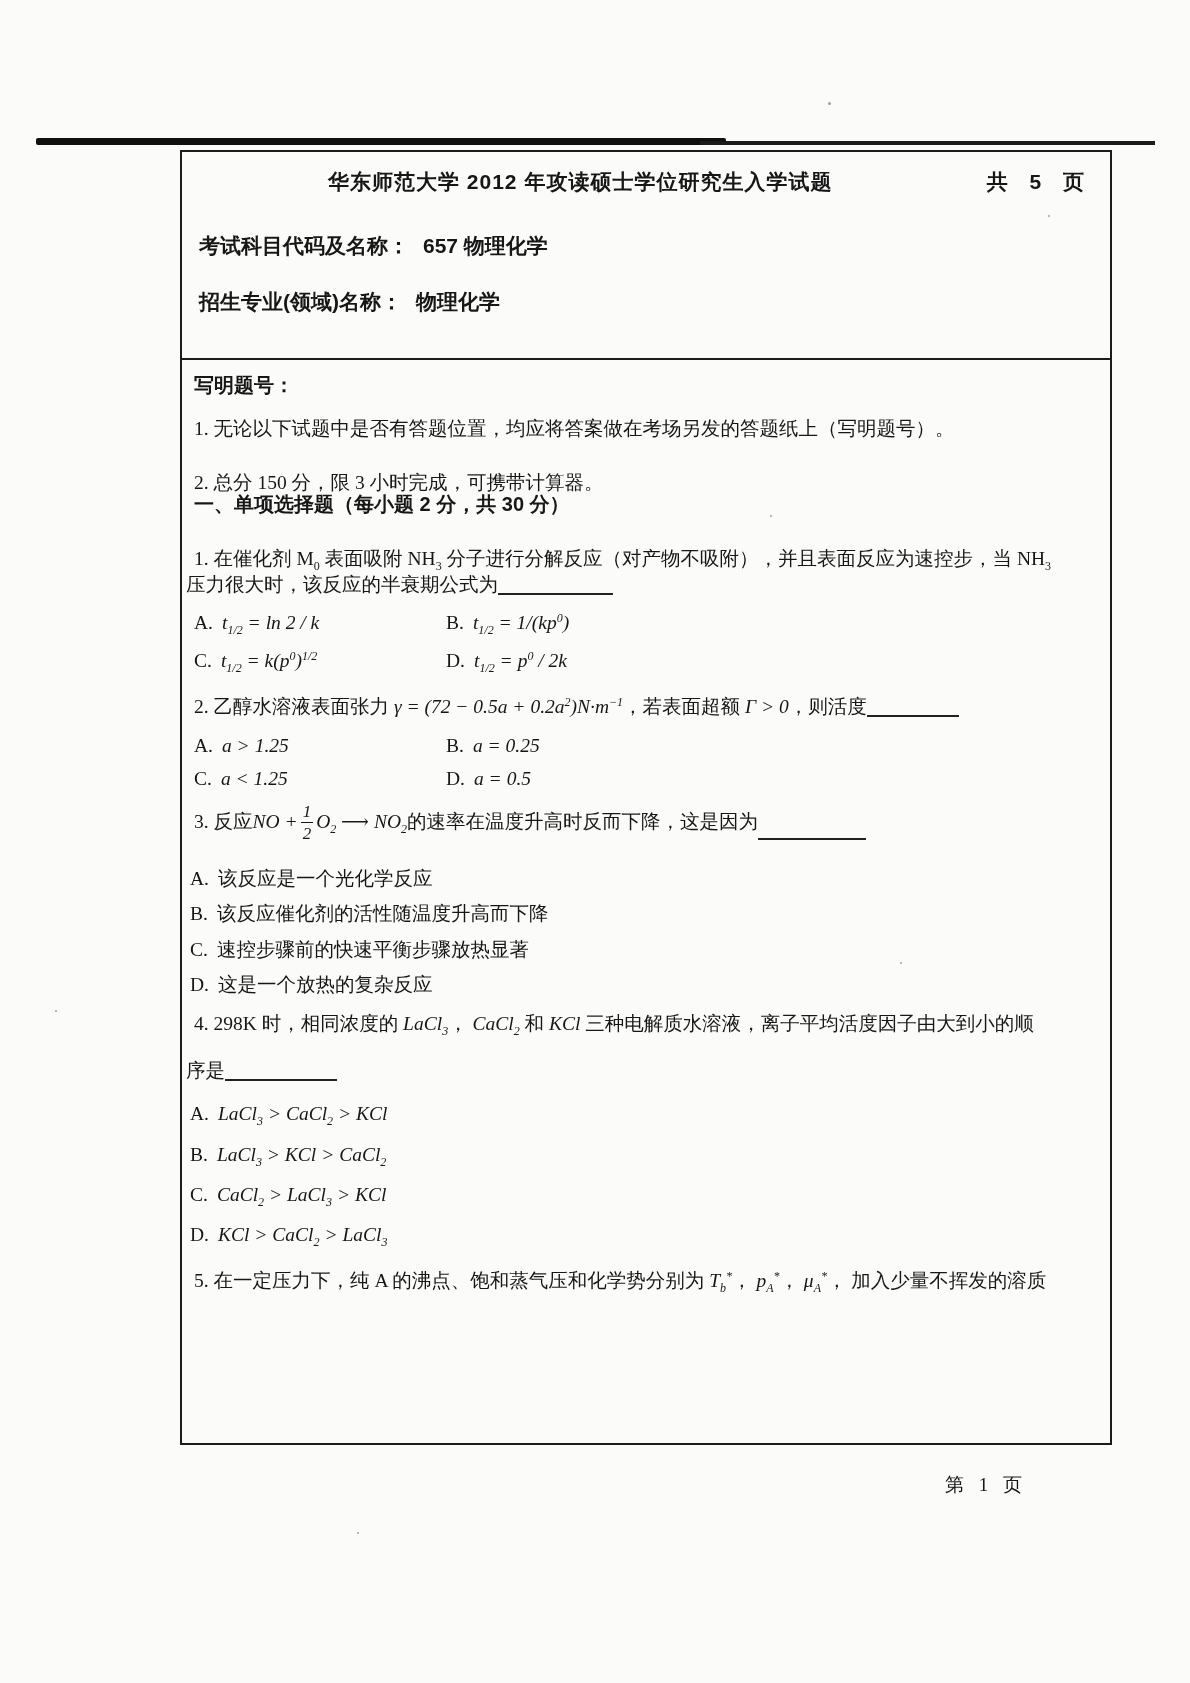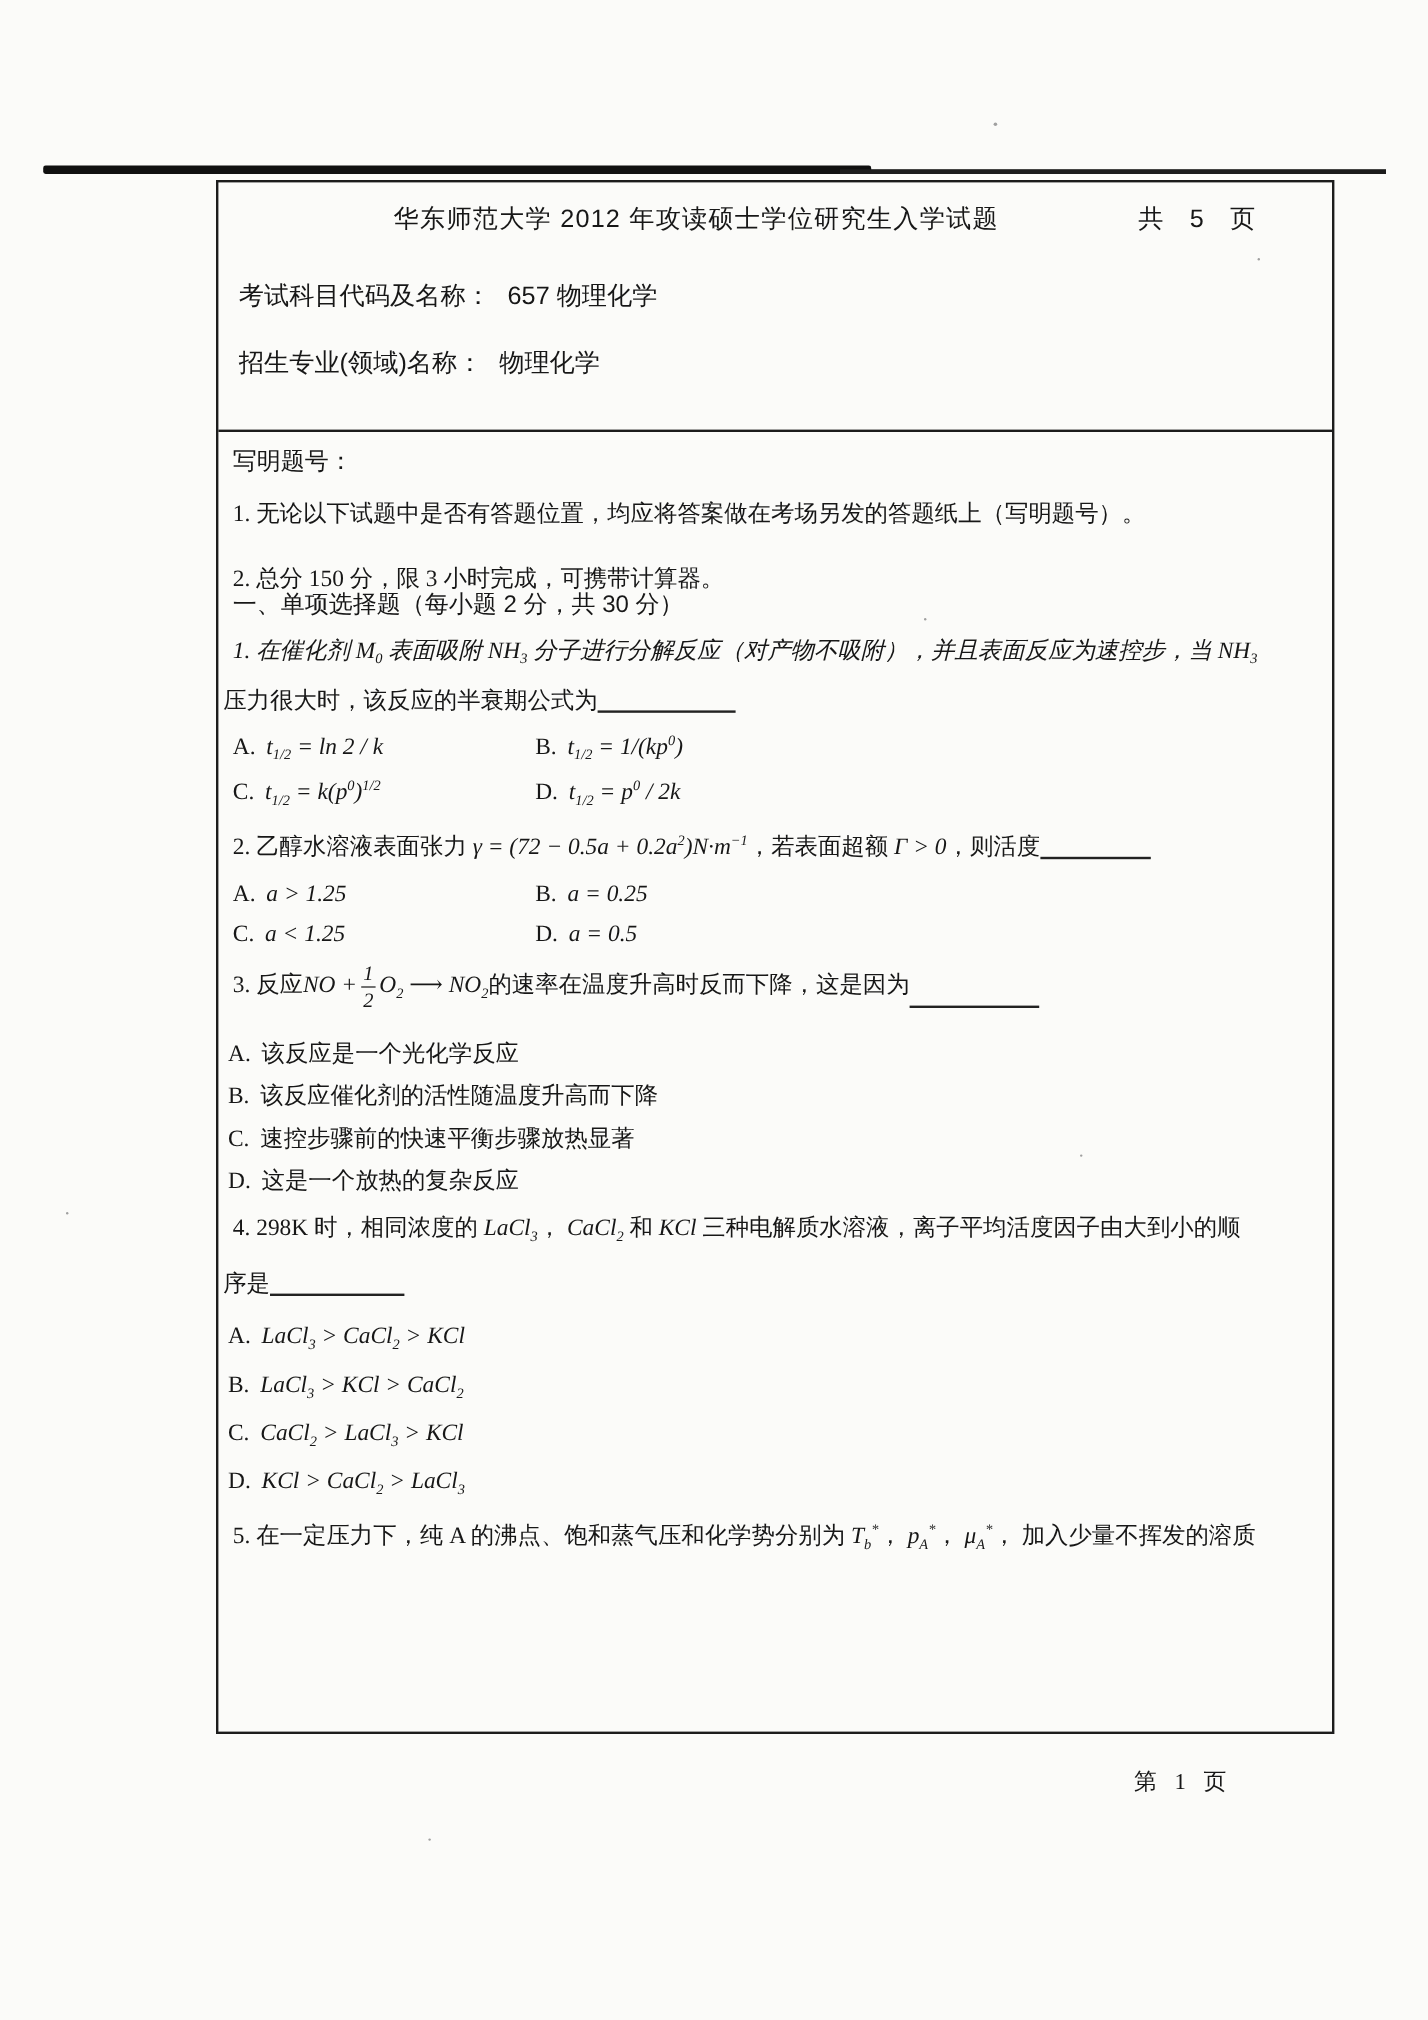--- a/index.html
+++ b/index.html
@@ -1,33 +1,33 @@
 <!DOCTYPE html>
 <html><head>
 <meta charset="utf-8">
 <style>
   html,body{margin:0;padding:0;}
   body{
     width:1190px;height:1683px;position:relative;overflow:hidden;
     background:#fbfbf9;color:#171717;
     font-family:"Liberation Serif","DejaVu Serif",serif;
   }
-  .hei{font-family:"Liberation Sans","DejaVu Sans",sans-serif;font-weight:400;}
+  .hei{font-family:"Liberation Sans","DejaVu Sans",sans-serif;font-weight:700;}
   
   .smudge1{position:absolute;left:36px;top:138px;width:690px;height:7px;background:#101010;border-radius:2px;}
   .smudge2{position:absolute;left:700px;top:141px;width:455px;height:4px;background:#1b1b1b;}
   
   .sheet{
     position:absolute;left:180px;top:150px;width:932px;height:1295px;
     border:2px solid #1c1c1c;box-sizing:border-box;background:transparent;
   }
   .head{position:relative;height:208px;border-bottom:2px solid #1c1c1c;box-sizing:border-box;}
   .title-row{position:absolute;top:16px;left:0;right:0;display:flex;font-size:21px;}
   .title{margin-left:146px;letter-spacing:1px;}
-  .pages{margin-left:auto;margin-right:64px;word-spacing:16px;}
+  .pages{margin-left:auto;margin-right:26px;word-spacing:16px;}
   .hline{position:absolute;left:17px;font-size:21px;}
   .hline .val{margin-left:14px;margin-top:15px;}
   .subject{top:80px;}
   .major{top:136px;}
   
   .content{position:relative;width:100%;height:1083px;font-size:19.5px;}
   .ln{position:absolute;left:12px;right:8px;white-space:nowrap;line-height:1.15;}
   .indent0{left:4px;}
   .blank{display:inline-block;border-bottom:2px solid #222;height:12px;vertical-align:-4px;}
   .m, .m i, i.m{font-style:italic;}
@@ -71,21 +71,21 @@
   </div>
 
   <div class="content">
 
     <div class="ln hei" style="top:14px;font-size:20px;">写明题号：</div>
     <div class="ln" style="top:58px;">1. 无论以下试题中是否有答题位置，均应将答案做在考场另发的答题纸上（写明题号）。</div>
     <div class="ln" style="top:95px;margin-top:17px;">2. 总分 150 分，限 3 小时完成，可携带计算器。</div>
 
     <div class="ln hei" style="top:133px;font-size:20px;">一、单项选择题（每小题 2 分，共 30 分）</div>
 
-    <div class="ln" style="top:172px;font-style:italic;">1. 在催化剂 M<sub>0</sub> 表面吸附 NH<sub>3</sub> 分子进行分解反应（对产物不吸附），并且表面反应为速控步，当 NH<sub>3</sub></div>
+    <div class="ln" style="top:188px;">1. 在催化剂 M<sub>0</sub> 表面吸附 NH<sub>3</sub> 分子进行分解反应（对产物不吸附），并且表面反应为速控步，当 NH<sub>3</sub></div>
     <div class="ln indent0" style="top:214px;">
       <span>压力很大时，该反应的半衰期公式为</span><span class="blank" style="width:115px;"></span>
     </div>
     <div class="ln optrow" style="top:252px;align-items:flex-end;">
       <span class="opt optw"><span class="olab">A.</span><span><i class="m">t<sub>1/2</sub> = ln 2 / k</i></span></span>
       <span class="opt"><span class="olab">B.</span><span><i class="m">t<sub>1/2</sub> = 1/(kp<sup>0</sup>)</i></span></span>
     </div>
     <div class="ln optrow" style="top:290px;">
       <span class="opt optw"><span class="olab">C.</span><span><i class="m">t<sub>1/2</sub> = k(p<sup>0</sup>)<sup>1/2</sup></i></span></span>
       <span class="opt"><span class="olab">D.</span><span><i class="m">t<sub>1/2</sub> = p<sup>0</sup> / 2k</i></span></span>

